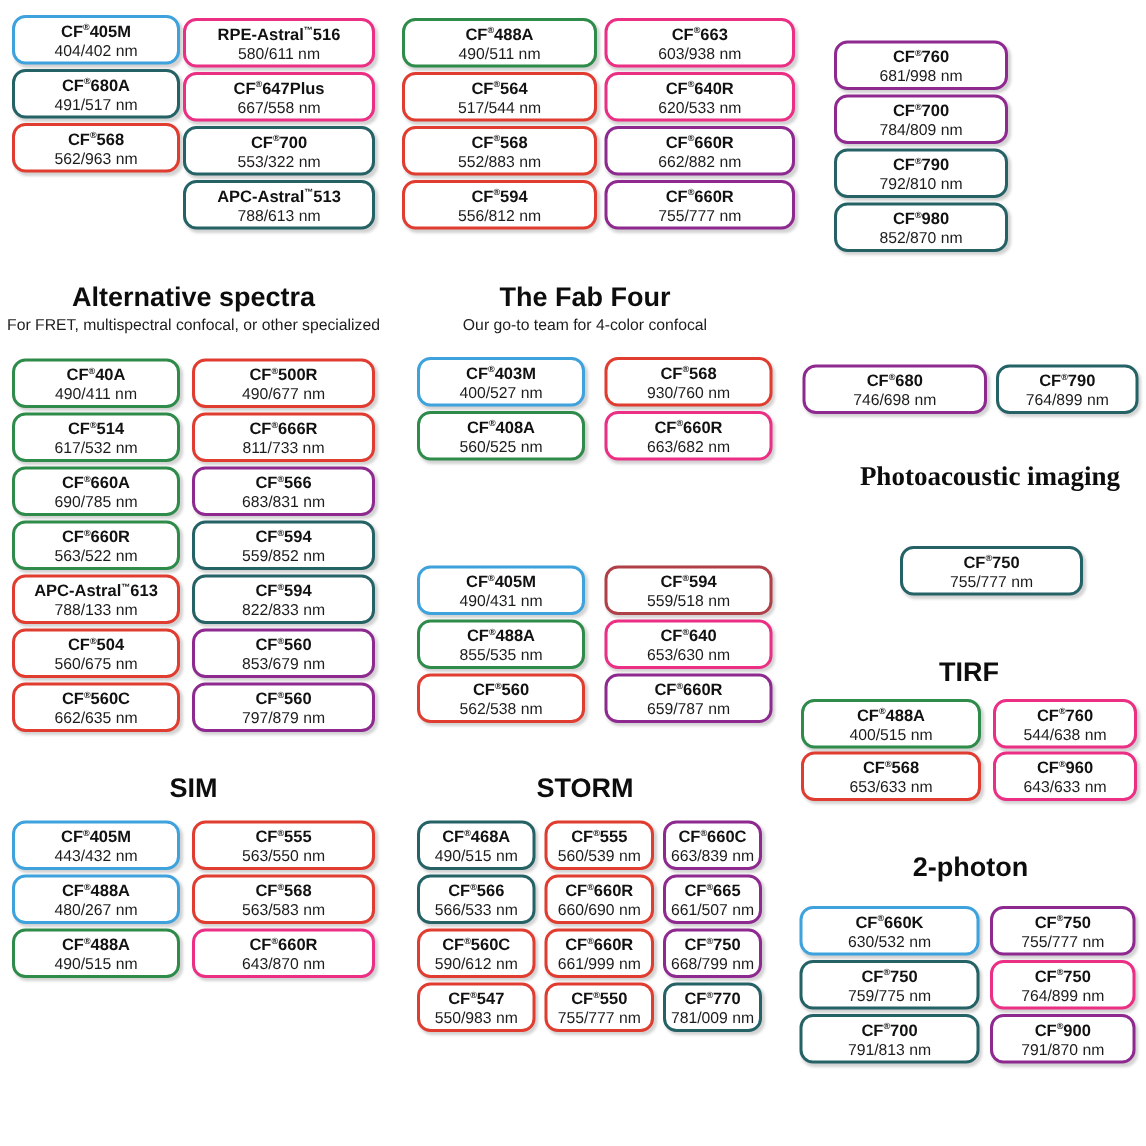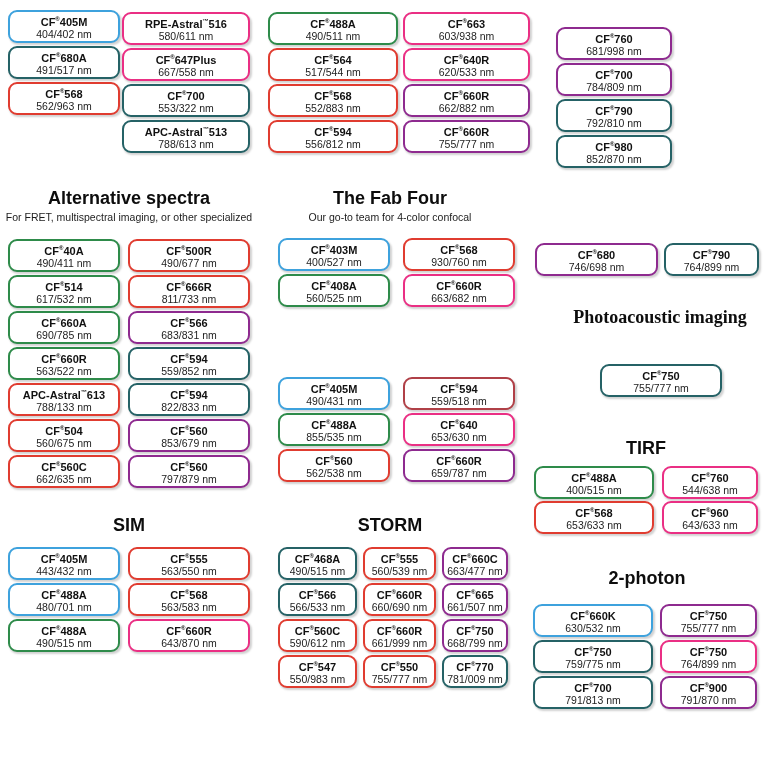--- a/index.html
+++ b/index.html
@@ -126,21 +126,21 @@
         <div class="badge-range">792/810 nm</div>
       </div>
       <div class="badge" style="border-color: rgb(37, 98, 102);">
         <div class="badge-name">CF<sup>®</sup>980</div>
         <div class="badge-range">852/870 nm</div>
       </div>
     </div>
 
   <div class="sec-title" id="alt-title">
     <span>Alternative spectra</span>
-    <div class="sec-sub">For FRET, multispectral imaging, or other specialized</div>
+    <div class="sec-sub">For FRET, multispectral confocal, or other specialized</div>
   </div>
   <div class="group" id="alt-grid">
       <div class="badge" style="border-color: rgb(46, 139, 74);">
         <div class="badge-name">CF<sup>®</sup>40A</div>
         <div class="badge-range">490/411 nm</div>
       </div>
       <div class="badge" style="border-color: rgb(224, 60, 48);">
         <div class="badge-name">CF<sup>®</sup>500R</div>
         <div class="badge-range">490/677 nm</div>
       </div>
@@ -288,21 +288,21 @@
       <div class="badge" style="border-color: rgb(62, 162, 221);">
         <div class="badge-name">CF<sup>®</sup>405M</div>
         <div class="badge-range">443/432 nm</div>
       </div>
       <div class="badge" style="border-color: rgb(224, 60, 48);">
         <div class="badge-name">CF<sup>®</sup>555</div>
         <div class="badge-range">563/550 nm</div>
       </div>
       <div class="badge" style="border-color: rgb(62, 162, 221);">
         <div class="badge-name">CF<sup>®</sup>488A</div>
-        <div class="badge-range">480/701 nm</div>
+        <div class="badge-range">480/267 nm</div>
       </div>
       <div class="badge" style="border-color: rgb(224, 60, 48);">
         <div class="badge-name">CF<sup>®</sup>568</div>
         <div class="badge-range">563/583 nm</div>
       </div>
       <div class="badge" style="border-color: rgb(46, 139, 74);">
         <div class="badge-name">CF<sup>®</sup>488A</div>
         <div class="badge-range">490/515 nm</div>
       </div>
       <div class="badge" style="border-color: rgb(234, 47, 132);">
@@ -316,21 +316,21 @@
       <div class="badge" style="border-color: rgb(37, 98, 102);">
         <div class="badge-name">CF<sup>®</sup>468A</div>
         <div class="badge-range">490/515 nm</div>
       </div>
       <div class="badge" style="border-color: rgb(224, 60, 48);">
         <div class="badge-name">CF<sup>®</sup>555</div>
         <div class="badge-range">560/539 nm</div>
       </div>
       <div class="badge" style="border-color: rgb(142, 42, 143);">
         <div class="badge-name">CF<sup>®</sup>660C</div>
-        <div class="badge-range">663/477 nm</div>
+        <div class="badge-range">663/839 nm</div>
       </div>
       <div class="badge" style="border-color: rgb(37, 98, 102);">
         <div class="badge-name">CF<sup>®</sup>566</div>
         <div class="badge-range">566/533 nm</div>
       </div>
       <div class="badge" style="border-color: rgb(224, 60, 48);">
         <div class="badge-name">CF<sup>®</sup>660R</div>
         <div class="badge-range">660/690 nm</div>
       </div>
       <div class="badge" style="border-color: rgb(142, 42, 143);">

